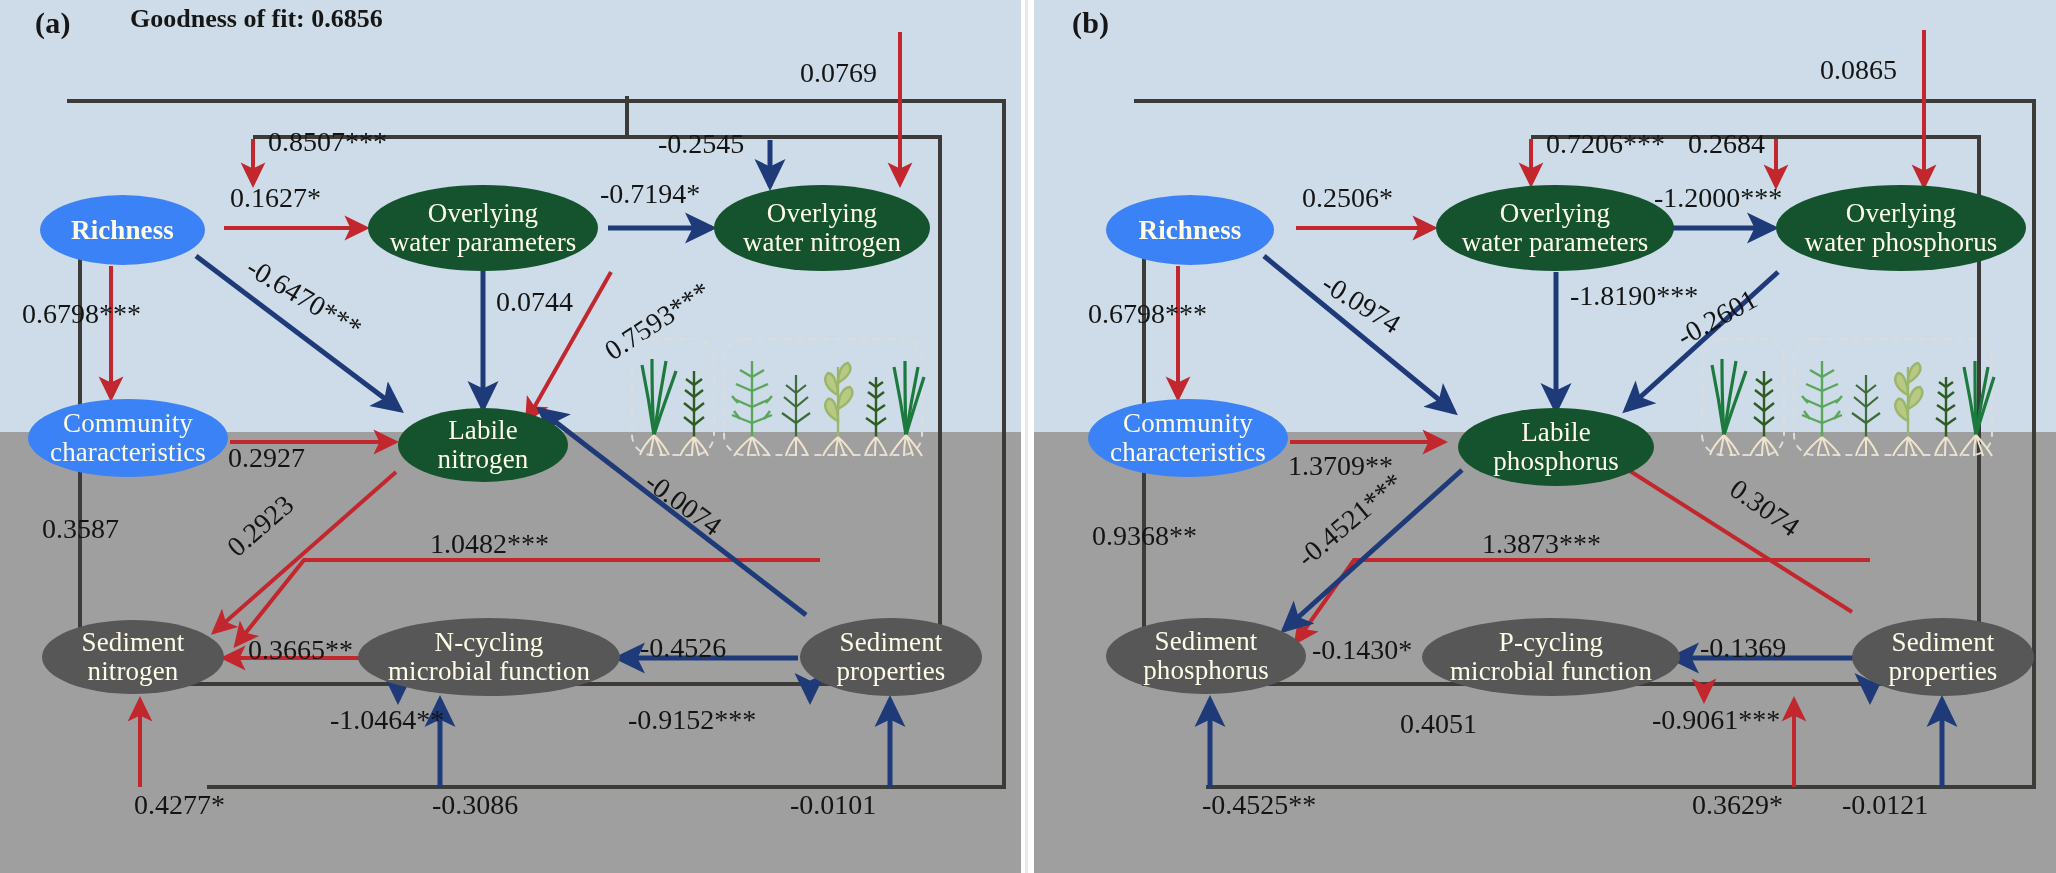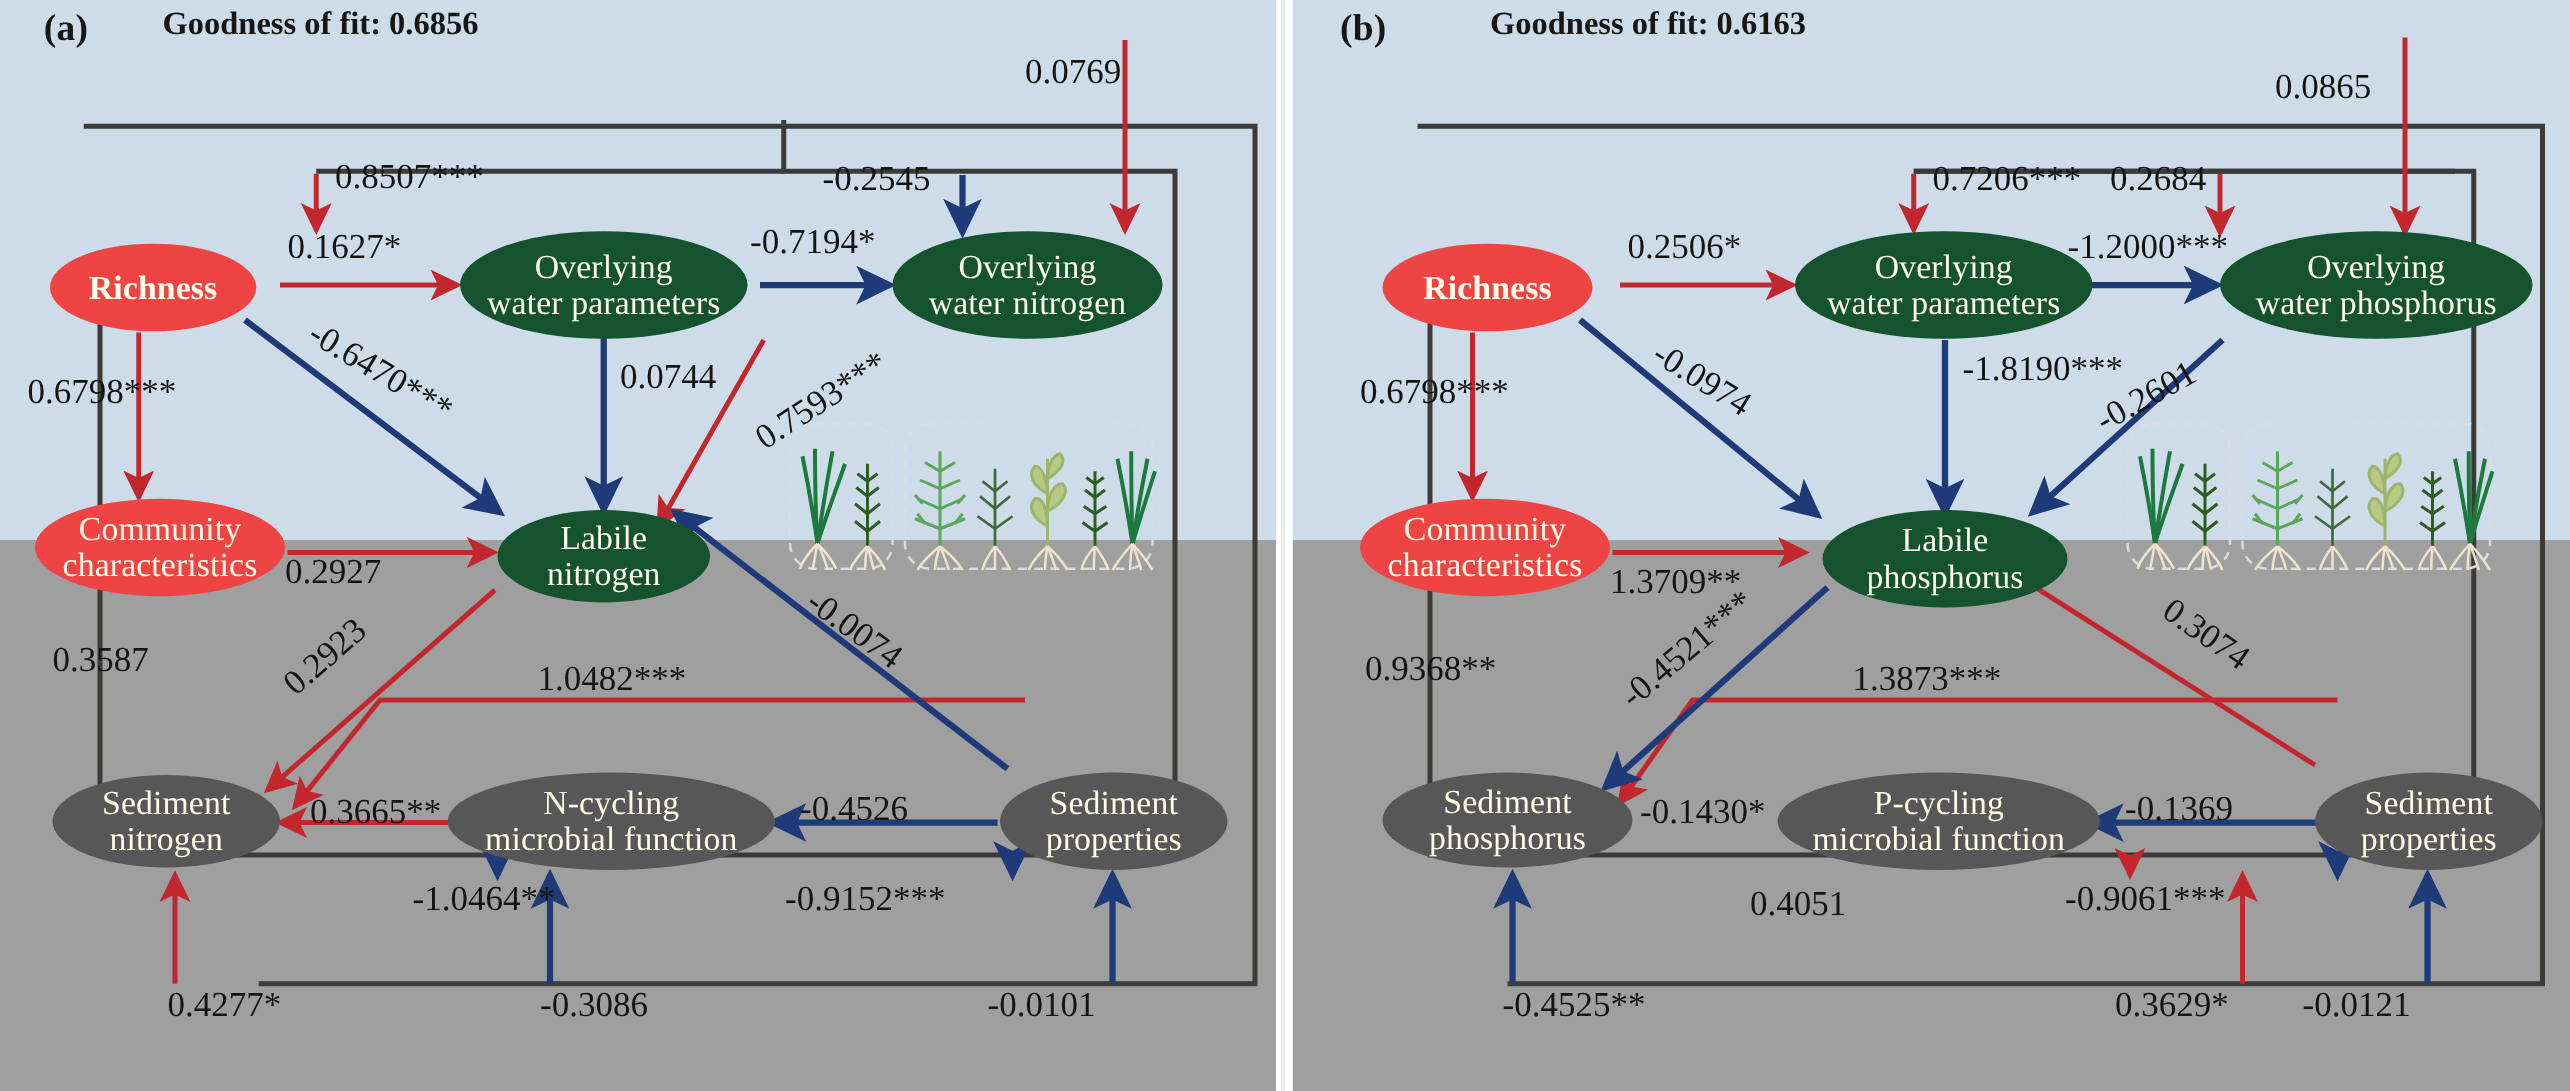--- a/index.html
+++ b/index.html
@@ -10,21 +10,21 @@
   #panelB{left:1034px;width:1022px;}
   .water{position:absolute;left:0;top:0;width:100%;height:432px;background:#cddce8;}
   .sed{position:absolute;left:0;top:432px;width:100%;height:441px;background:#9f9f9f;}
   .svgwrap{position:absolute;left:0;top:0;width:100%;height:873px;}
   .divider{position:absolute;left:1025px;top:0;width:3px;height:873px;background:#e9e9e9;}
   .pLabel{position:absolute;font-weight:bold;font-size:30px;color:#161616;letter-spacing:.2px;}
   .gof{position:absolute;font-weight:bold;font-size:26px;color:#161616;}
   .node{position:absolute;display:flex;align-items:center;justify-content:center;
         text-align:center;color:#fffce8;border-radius:50%;line-height:1.06;
         font-size:27px;letter-spacing:.1px;}
-  .node.green{background:#ef4444;font-weight:bold;}
+  .node.green{background:#3b82f6;font-weight:bold;}
   .node.green.two{font-weight:normal;}
   .node.blue{background:#14532d;}
   .node.grey{background:#575757;}
   .lab{position:absolute;font-size:28px;color:#141414;white-space:nowrap;}
   .plantbox{position:absolute;}
 </style>
 </head>
 <body>
 
 <div id="root">
@@ -104,21 +104,21 @@
     <div class="node grey" style="left:800px;top:618px;width:182px;height:78px;white-space:pre-line;">
       <span>Sediment
 properties</span></div>
 
     <div class="lab" style="left:230px;top:182px;">0.1627*</div>
     <div class="lab" style="left:22px;top:298px;">0.6798***</div>
     <div class="lab" style="left:240px;top:282px;transform:rotate(31deg);">-0.6470***</div>
     <div class="lab" style="left:268px;top:126px;">0.8507***</div>
     <div class="lab" style="left:600px;top:178px;">-0.7194*</div>
     <div class="lab" style="left:658px;top:128px;">-0.2545</div>
-    <div class="lab" style="left:800px;top:42px;margin-left:20px;">0.0769</div>
+    <div class="lab" style="left:800px;top:57px;">0.0769</div>
     <div class="lab" style="left:496px;top:286px;">0.0744</div>
     <div class="lab" style="left:598px;top:305px;transform:rotate(-33deg);">0.7593***</div>
     <div class="lab" style="left:228px;top:442px;font-family:Liberation Serif, serif;">0.2927</div>
     <div class="lab" style="left:42px;top:513px;">0.3587</div>
     <div class="lab" style="left:222px;top:510px;transform:rotate(-41deg);">0.2923</div>
     <div class="lab" style="left:430px;top:528px;">1.0482***</div>
     <div class="lab" style="left:248px;top:634px;">0.3665**</div>
     <div class="lab" style="left:640px;top:488px;transform:rotate(36deg);">-0.0074</div>
     <div class="lab" style="left:640px;top:632px;">-0.4526</div>
     <div class="lab" style="left:134px;top:789px;">0.4277*</div>
@@ -219,21 +219,20 @@
         <line x1="744" y1="272" x2="592" y2="410" marker-end="url(#bpb)"></line>
         <line x1="428" y1="470" x2="250" y2="630" marker-end="url(#bpb)"></line>
         <line x1="826" y1="658" x2="638" y2="658" marker-end="url(#bpb)"></line>
         <line x1="176" y1="787" x2="176" y2="700" marker-end="url(#bpb)"></line>
         <line x1="836" y1="684" x2="836" y2="700" marker-end="url(#bpb)"></line>
         <line x1="908" y1="787" x2="908" y2="700" marker-end="url(#bpb)"></line>
       </g>
     </svg>
 
     <div class="pLabel" style="left:38px;top:6px;">(b)</div>
-    <div class="gof" style="left:158px;top:4px;">Goodness of fit: 0.6163</div>
 
     <div class="node green" style="left:72px;top:195px;width:168px;height:70px;">
       <span>Richness</span>
       </div>
     <div class="node green two" style="left:54px;top:399px;width:200px;height:78px;white-space:pre-line;">
       <span>Community
 characteristics</span></div>
     <div class="node blue" style="left:402px;top:185px;width:238px;height:86px;white-space:pre-line;">
       <span>Overlying
 water parameters</span></div>

